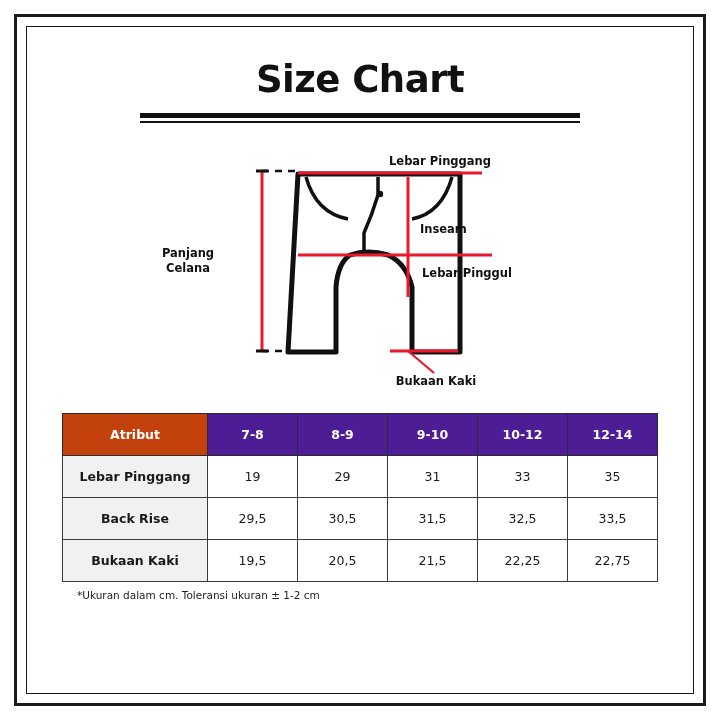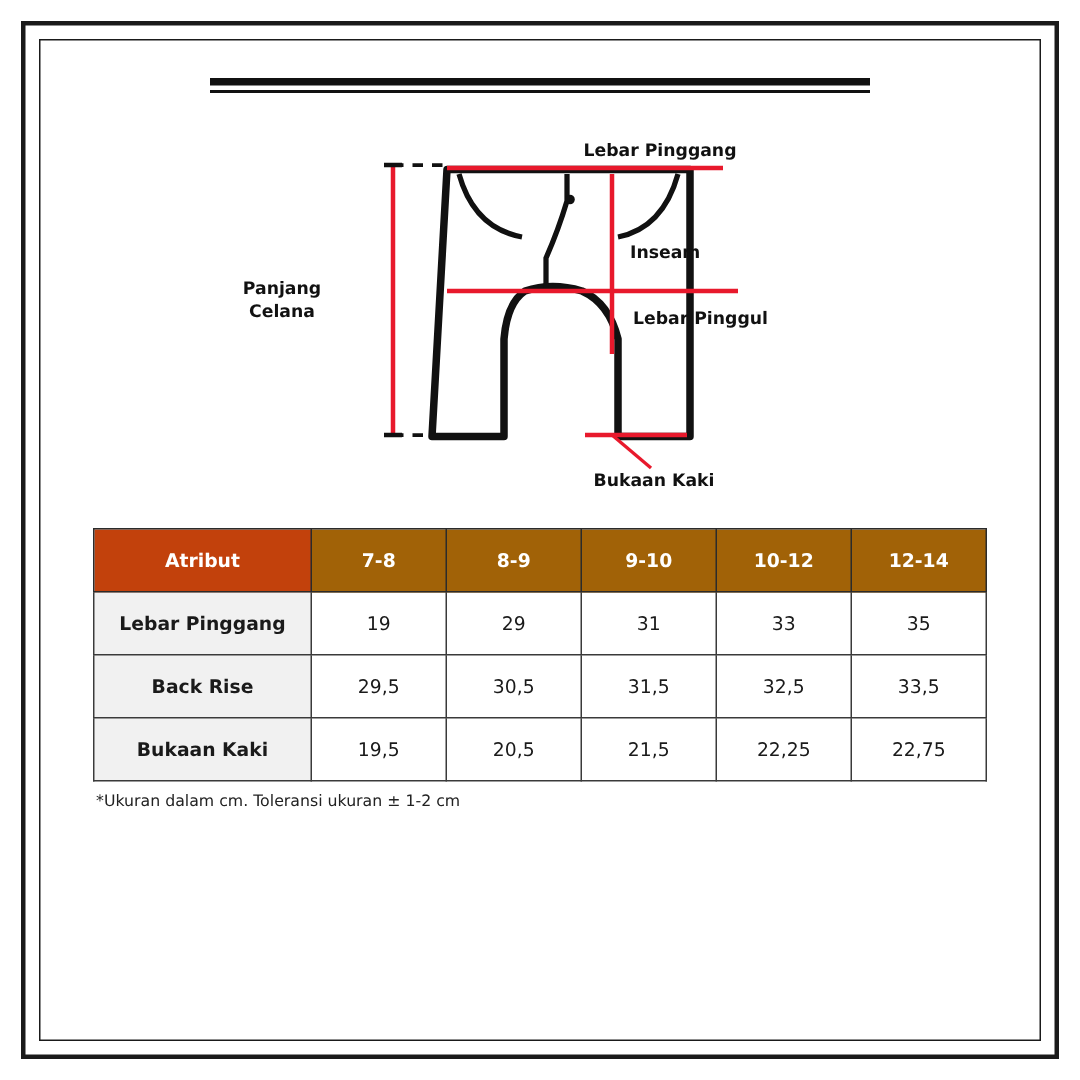--- a/index.html
+++ b/index.html
@@ -94,52 +94,53 @@
   }
   table.size-table th, table.size-table td {
     border: 1px solid #3a3a3a;
     text-align: center;
     font-size: 12.5px;
     color: #1a1a1a;
     height: 41px;
     padding: 0 2px;
   }
   table.size-table thead th {
-    background: #a16207;
+    background: #4c1d95;
     color: #ffffff;
     font-weight: bold;
     font-size: 12.5px;
     border: 1px solid #2b2b2b;
   }
   table.size-table thead th.attr-head {
     background: #c2410c;
   }
   table.size-table tbody td.row-label {
     background: #f1f1f1;
     font-weight: bold;
     text-align: center;
   }
   col.c-attr { width: 145px; }
   col.c-size { width: 90px; }
   .footnote {
     font-size: 10.5px;
     color: #222222;
     margin-top: 7px;
-    margin-left: 2px;
+    margin-left: 15px;
   }
 </style>
 </head>
 <body>
 
 <div class="page">
   <div class="frame-outer"></div>
   <div class="frame-inner"></div>
 
   <div class="content">
 
+    <div class="title">Size Chart</div>
     <div class="title-rules">
       <div class="rule-thick"></div>
       <div class="rule-thin"></div>
     </div>
 
     <div class="diagram-wrap">
       <svg class="diagram-svg" width="640" height="265" viewBox="0 0 640 265">
 
         <g>
           <path d="M 178 37

